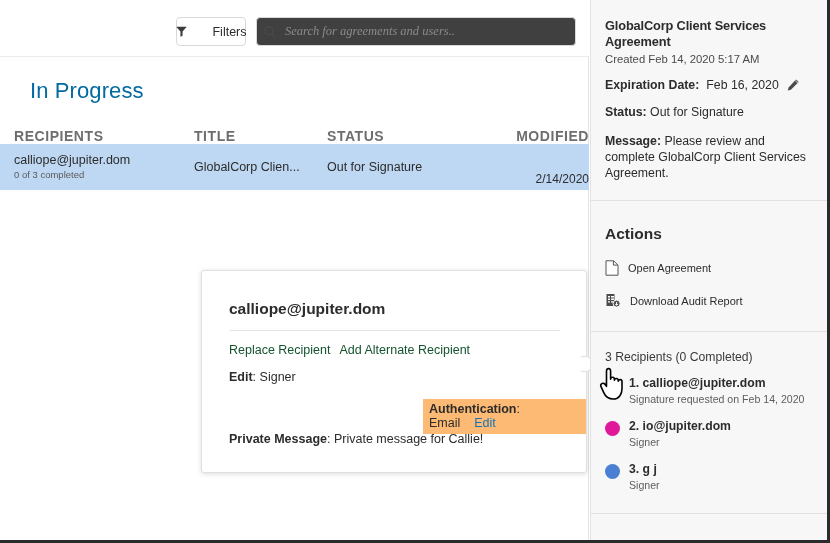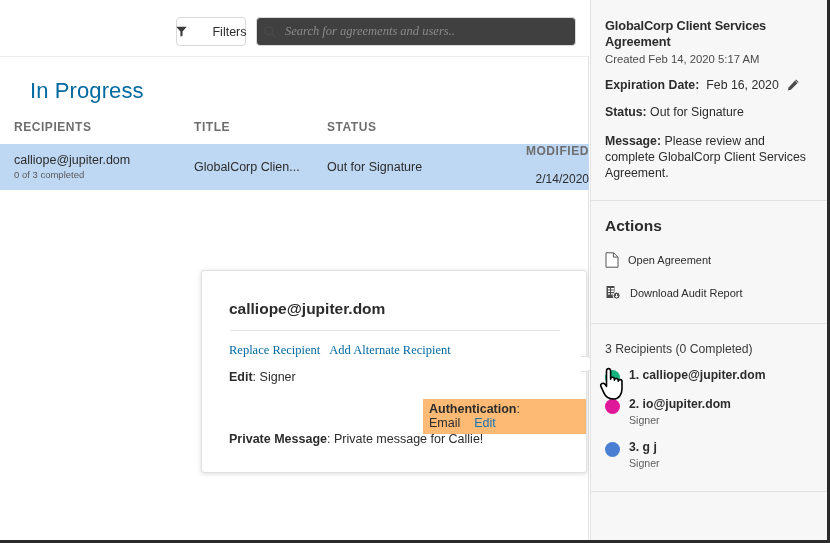--- a/index.html
+++ b/index.html
@@ -63,23 +63,23 @@
     font-size: 22px; color: #0369a1; font-weight: 400;
     letter-spacing: 0.1px;
     margin-left: 16px;
   }
 
   
   #agreements-table {
     position: absolute; left: 0; top: 120px; width: 589px;
   }
   .tbl-head {
-    display: flex; align-items: flex-start;
+    display: flex; align-items: flex-end;
     height: 24px; padding: 0 0 0 14px;
-    font-size: 12px; font-weight: bold; letter-spacing: .55px;
+    font-size: 14px; font-weight: bold; letter-spacing: .55px;
     color: #6e6e6e;
   }
   .tbl-row {
     display: flex; align-items: center;
     height: 46px; padding: 0 0 0 14px;
     background: #bed7f3;
     cursor: pointer;
   }
   .col-recipients { width: 180px; flex: none; }
   .col-title      { width: 133px; flex: none; }
@@ -116,21 +116,21 @@
   }
   #card-divider {
     position: absolute; left: 28px; top: 59px;
     width: 330px; height: 1px; background: #e4e4e4;
   }
   #card-links {
     position: absolute; left: 27px; top: 72px;
     font-size: 12.5px;
   }
   #card-links a {
-    color: #0369a1; text-decoration: none; cursor: pointer; font-family: Liberation Serif, serif;
+    color: #14532d; text-decoration: none; cursor: pointer;
   }
   #card-links .gap { display: inline-block; width: 9px; }
   .card-field {
     position: absolute; left: 27px;
     font-size: 12.5px; color: #2c2c2c;
     white-space: nowrap;
   }
   .card-field b { font-weight: bold; }
   #field-role { top: 99px; }
   #auth-wrapper {
@@ -173,21 +173,21 @@
     font-size: 12.3px; color: #2c2c2c;
   }
   #rp-status-row .lbl { font-weight: bold; }
   #rp-message-row {
     margin-top: 14px; margin-bottom: 19px;
     font-size: 12.3px; color: #2c2c2c; line-height: 16px;
   }
   #rp-message-row .lbl { font-weight: bold; }
 
   #rp-actions-heading {
-    margin-top: 16px;
+    margin-top: 24px;
     font-size: 15.5px; font-weight: bold; color: #2c2c2c;
   }
   .rp-action {
     display: flex; align-items: center; gap: 9px;
     margin-top: 17px;
     font-size: 11px; color: #2c2c2c;
     cursor: pointer;
   }
   #rp-actions-block { padding-bottom: 22px; }
 
@@ -355,20 +355,21 @@
 
     <div class="rp-divider"></div>
 
     <div class="rp-section" id="rp-recipients-block">
       <div id="rp-recipients-count">3 Recipients (0 Completed)</div>
 
       <div class="rp-recipient">
         <span class="rp-dot" style="background:#16b37e;"></span>
         <span>
           <span class="name" style="display:block;">1. calliope@jupiter.dom</span>
+          <span class="sub" style="display:block;">Signature requested on Feb 14, 2020</span>
         </span>
       </div>
 
       <div class="rp-recipient">
         <span class="rp-dot" style="background:#e0199b;"></span>
         <span>
           <span class="name" style="display:block;">2. io@jupiter.dom</span>
           <span class="sub" style="display:block;">Signer</span>
         </span>
       </div>

